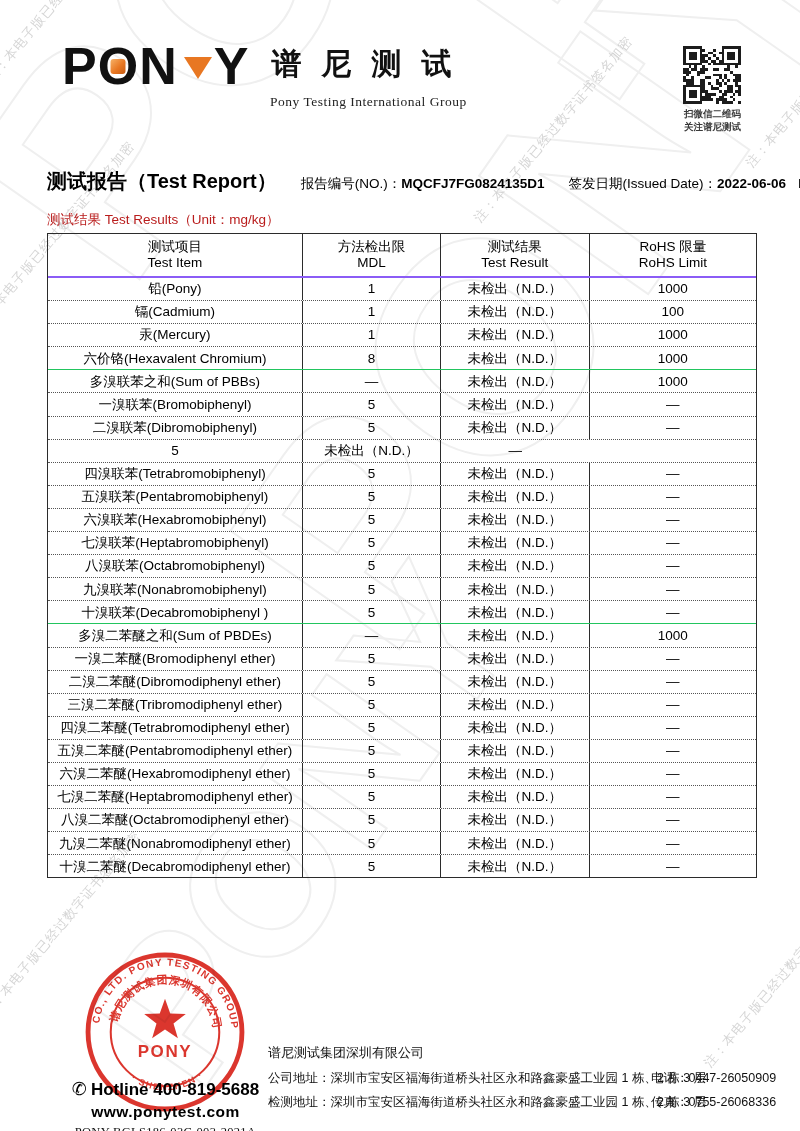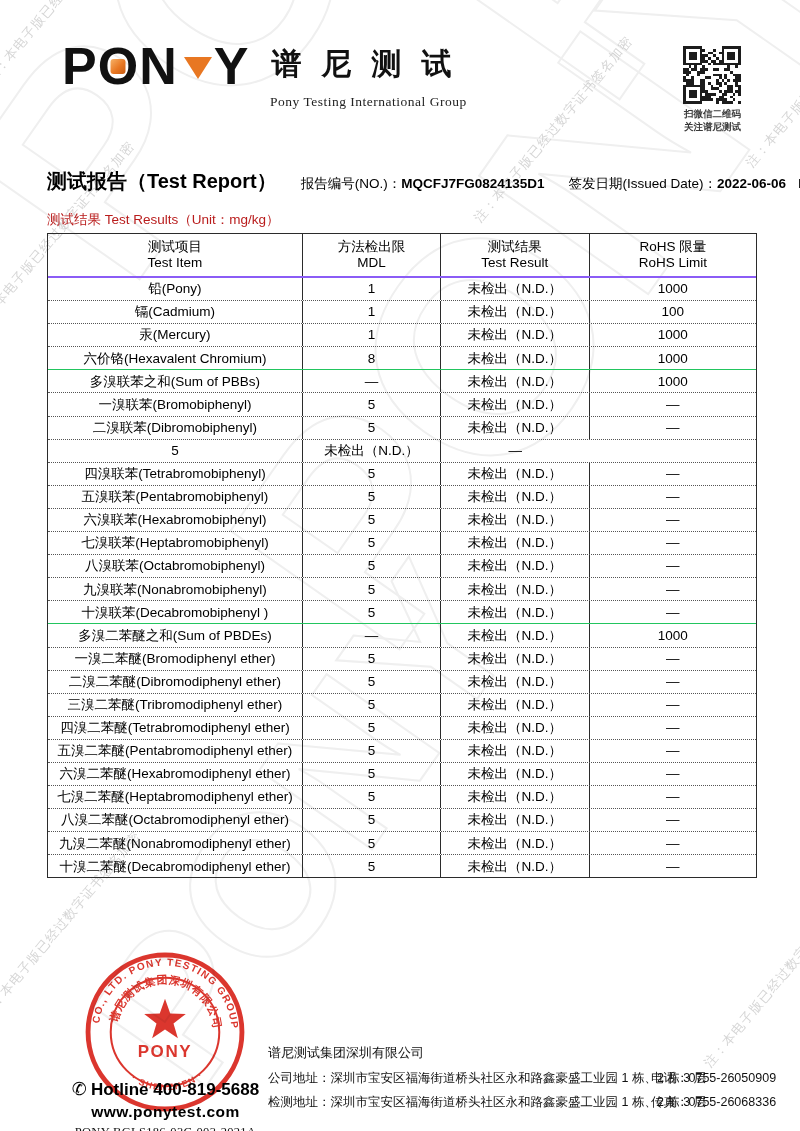--- a/index.html
+++ b/index.html
@@ -811,21 +811,21 @@
     <span class="ph">✆</span><span>Hotline 400-819-5688</span>
   </div>
   <div class="website">www.ponytest.com</div>
   <div class="doccode">PONY-BGLS186-03C-003-2021A</div>
 </div>
 
 <div class="footer-right">
   <div class="fr-company">谱尼测试集团深圳有限公司</div>
   <div class="fr-line">
     <span class="fr-addr">公司地址：深圳市宝安区福海街道桥头社区永和路鑫豪盛工业园 1 栋、2 栋 3 层</span>
-    <span class="fr-contact">电话：0755-26050909</span>
+    <span class="fr-contact">电话：0447-26050909</span>
   </div>
   <div class="fr-line">
     <span class="fr-addr">检测地址：深圳市宝安区福海街道桥头社区永和路鑫豪盛工业园 1 栋、2 栋 3 层</span>
     <span class="fr-contact">传真：0755-26068336</span>
   </div>
 </div>
 
 <svg class="seal" viewBox="0 0 200 200">
   <defs>
     <path id="arcTop" d="M 18,100 A 82,82 0 1 1 182,100" fill="none"></path>

